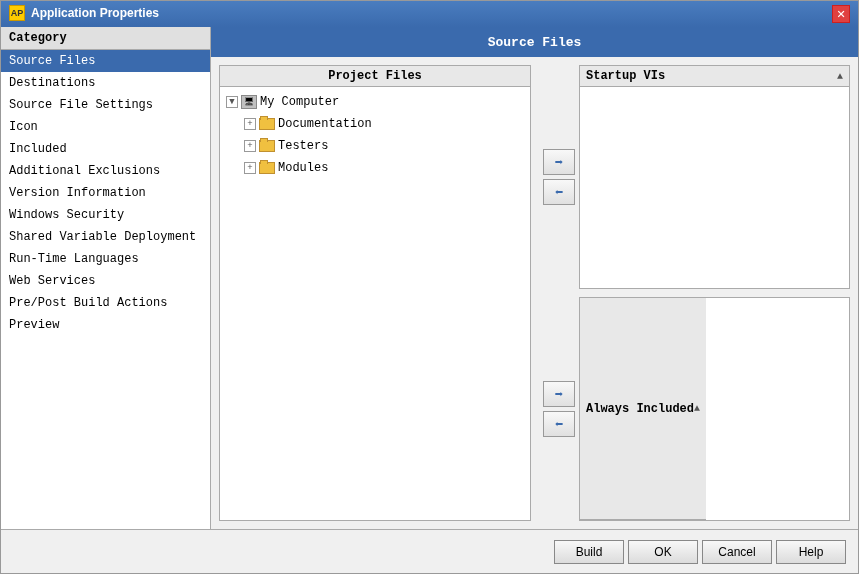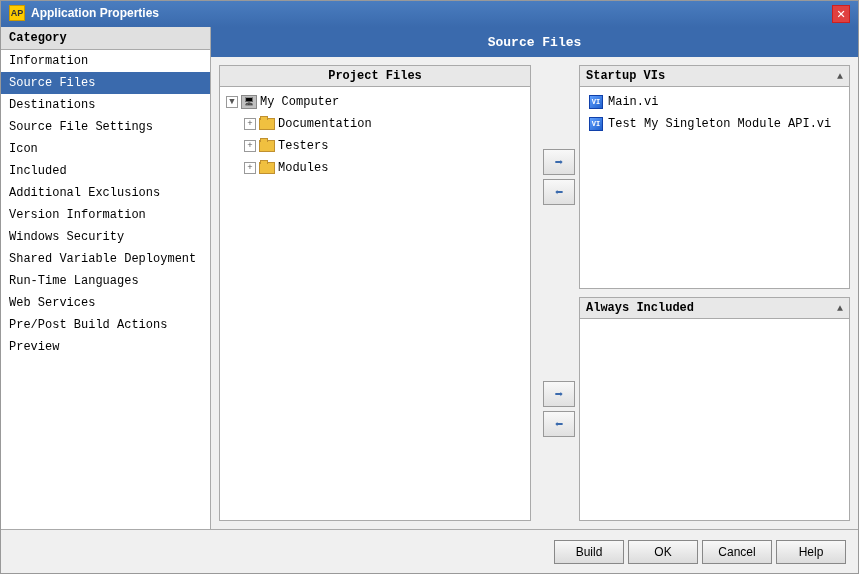--- a/index.html
+++ b/index.html
@@ -261,20 +261,21 @@
       font-size: 14px;
     }
 
     .startup-panel {
       flex: 1;
       display: flex;
       flex-direction: column;
       border: 1px solid #aaa;
       background: white;
       overflow: hidden;
+      gap: 36px;
     }
 
     .startup-panel-header {
       background: #e8e8e8;
       border-bottom: 1px solid #aaa;
       padding: 3px 6px;
       font-size: 12px;
       font-weight: bold;
       display: flex;
       align-items: center;
@@ -322,21 +323,21 @@
       justify-content: center;
       font-size: 7px;
       color: white;
       font-weight: bold;
     }
 
     
     .always-panel {
       flex: 1;
       display: flex;
-      flex-direction: column;
+      flex-direction: row;
       border: 1px solid #aaa;
       background: white;
       overflow: hidden;
     }
 
     
     .bottom-bar {
       display: flex;
       justify-content: flex-end;
       padding: 8px 12px;
@@ -381,21 +382,20 @@
     </div>
     <div class="close-btn">✕</div>
   </div>
 
   <div class="content-area">
     <div class="main-row">
 
       <div class="category-panel">
         <div class="category-header">Category</div>
         <div class="category-list">
-          <div class="category-item">Information</div>
           <div class="category-item selected">Source Files</div>
           <div class="category-item">Destinations</div>
           <div class="category-item">Source File Settings</div>
           <div class="category-item">Icon</div>
           <div class="category-item">Included</div>
           <div class="category-item">Additional Exclusions</div>
           <div class="category-item">Version Information</div>
           <div class="category-item">Windows Security</div>
           <div class="category-item">Shared Variable Deployment</div>
           <div class="category-item">Run-Time Languages</div>
@@ -445,34 +445,20 @@
             <div style="display:flex; flex:1; gap:0; overflow:hidden;">
               <div class="arrow-buttons">
                 <div class="arrow-btn">➡</div>
                 <div class="arrow-btn">⬅</div>
               </div>
               <div class="startup-panel">
                 <div class="startup-panel-header">
                   <span>Startup VIs</span>
                   <span class="panel-scroll-btn">▲</span>
                 </div>
-                <div class="startup-panel-content">
-                  <div class="vi-item">
-                    <div class="vi-icon">
-                      <div class="vi-icon-inner">VI</div>
-                    </div>
-                    <span>Main.vi</span>
-                  </div>
-                  <div class="vi-item">
-                    <div class="vi-icon">
-                      <div class="vi-icon-inner">VI</div>
-                    </div>
-                    <span>Test My Singleton Module API.vi</span>
-                  </div>
-                </div>
               </div>
             </div>
 
             <div style="display:flex; flex:1; gap:0; overflow:hidden;">
               <div class="arrow-buttons">
                 <div class="arrow-btn">➡</div>
                 <div class="arrow-btn">⬅</div>
               </div>
               <div class="always-panel">
                 <div class="startup-panel-header">

